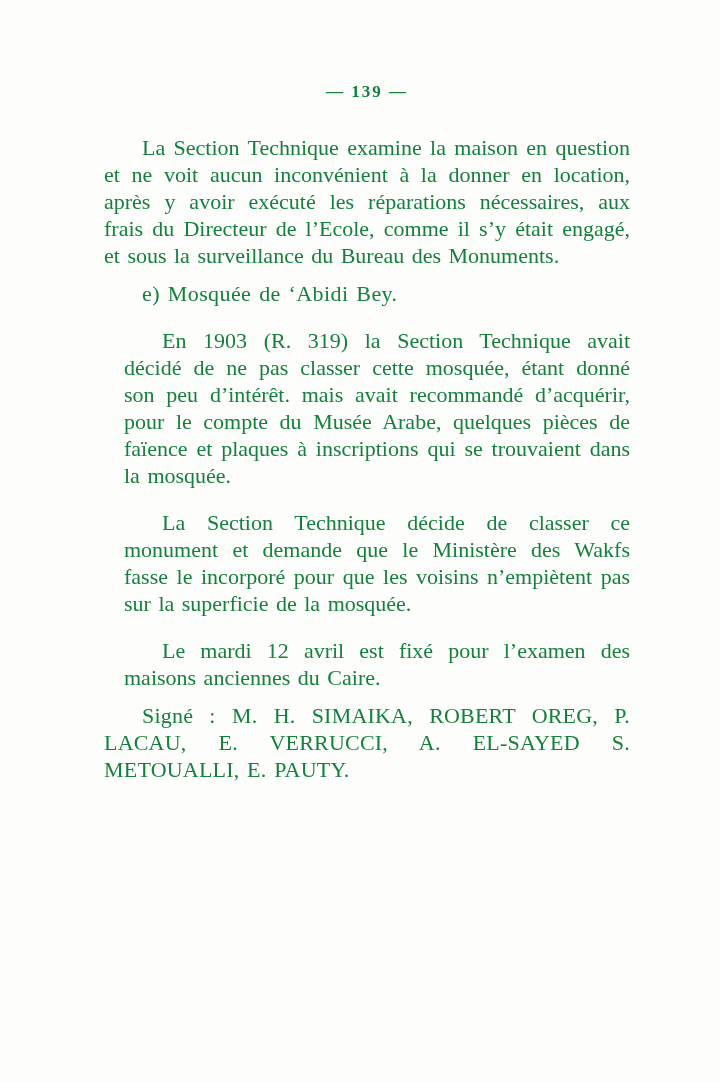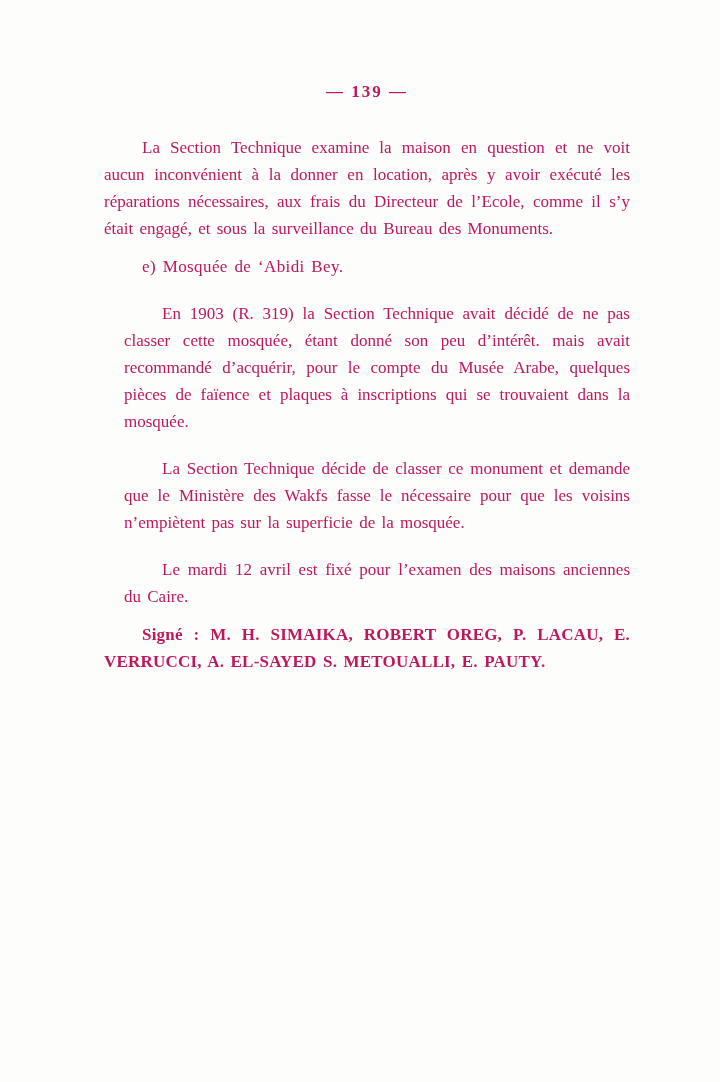--- a/index.html
+++ b/index.html
@@ -6,56 +6,56 @@
     margin: 0;
     padding: 0;
     background: #e9e9e7;
   }
   .page {
     position: relative;
     width: 720px;
     height: 1082px;
     margin: 0 auto;
     background: #fdfdfb;
-    color: #be185d;
+    color: #15803d;
     font-family: "Liberation Serif", "DejaVu Serif", serif;
     overflow: hidden;
     box-sizing: border-box;
     padding: 82px 90px 0 104px;
   }
   .page-number {
     text-align: center;
     font-size: 17px;
     font-weight: bold;
     letter-spacing: 2px;
     margin: 0 0 32px 0;
   }
   .body-text p {
-    font-size: 17px;
+    font-size: 22px;
     line-height: 27px;
     text-align: justify;
     text-indent: 38px;
     margin: 0 0 11px 0;
     word-spacing: 2px;
   }
   .body-text p.spaced-before {
     margin-top: 20px;
     margin-left: 20px;
   }
   .section-heading {
     text-align: center;
     font-size: 13px;
     font-weight: normal;
     letter-spacing: 0.4px;
     margin: 26px 0 30px 0;
     word-spacing: 3px;
   }
   .signature {
     font-size: 12.5px;
-    font-weight: bold;
+    font-weight: normal;
     line-height: 20px;
     text-align: justify;
     text-indent: 38px;
     margin: 14px 0 0 0;
     letter-spacing: 0.2px;
     word-spacing: 2px;
   }
 </style>
 </head>
 <body>
@@ -67,21 +67,21 @@
   <div class="body-text">
 
     <p>La Section Technique examine la maison en question et ne voit aucun inconvénient à la donner en location, après y avoir exécuté les réparations nécessaires, aux frais du Directeur de l’Ecole, comme il s’y était engagé, et sous la surveillance du Bureau des Monuments.</p>
 
     <p class="section-heading">e) Mosquée de ‘Abidi Bey.</p>
 
 
     <p class="spaced-before">En 1903 (R. 319) la Section Technique avait décidé de ne pas classer cette mosquée, étant donné son peu d’intérêt. mais avait recommandé d’acquérir, pour le compte du Musée Arabe, quelques pièces de faïence et plaques à inscriptions qui se trouvaient dans la mosquée.</p>
 
 
-    <p class="spaced-before">La Section Technique décide de classer ce monument et demande que le Ministère des Wakfs fasse le nécessaire pour que les voisins n’empiètent pas sur la superficie de la mosquée.</p>
+    <p class="spaced-before">La Section Technique décide de classer ce monument et demande que le Ministère des Wakfs fasse le incorporé pour que les voisins n’empiètent pas sur la superficie de la mosquée.</p>
 
     <p class="spaced-before">Le mardi 12 avril est fixé pour l’examen des maisons anciennes du Caire.</p>
 
 
     <p class="signature">Signé : M. H. SIMAIKA, ROBERT OREG, P. LACAU, E. VERRUCCI, A. EL-SAYED S. METOUALLI, E. PAUTY.</p>
 
   </div>
 
 </div>
 

